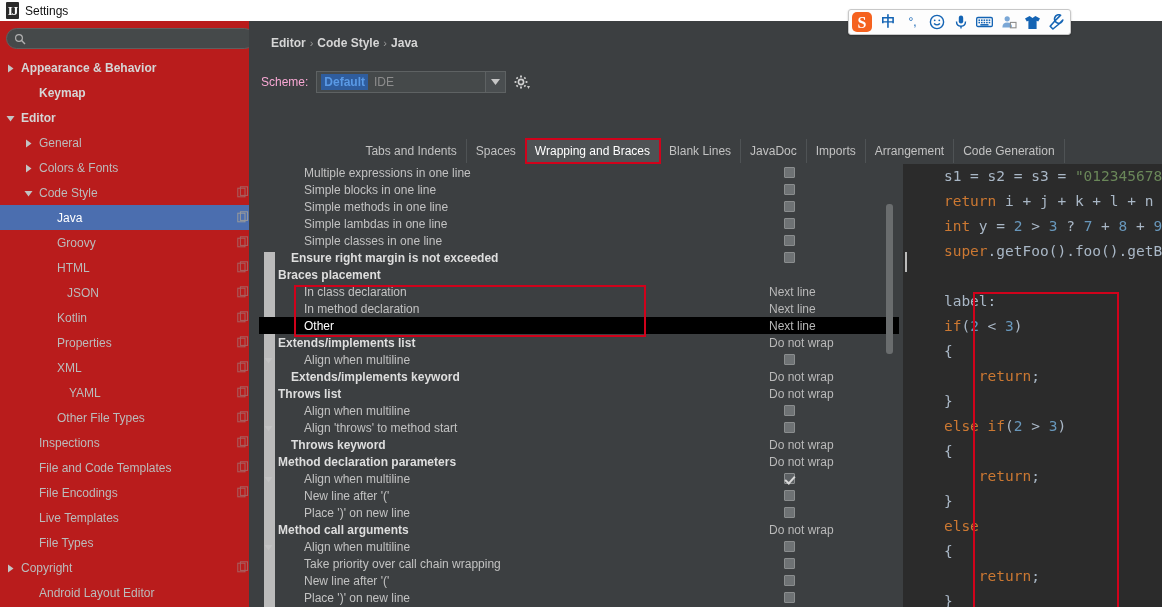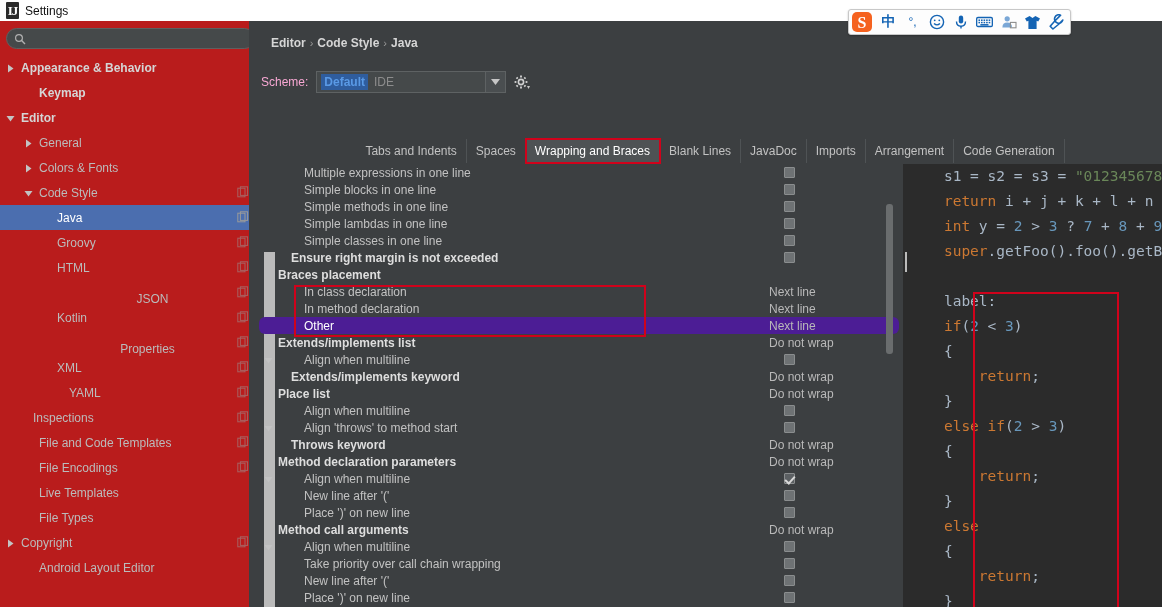--- a/index.html
+++ b/index.html
@@ -100,21 +100,21 @@
 
   
   .settings-panel{
     position:absolute;left:10px;top:143px;width:640px;bottom:0;
     background:#3c3f41;overflow:hidden;
   }
   .srow{
     position:relative;height:17px;display:flex;align-items:center;
     font-size:12px;color:#c2c2c2;white-space:nowrap;
   }
-  .srow.sel{background:#4c1d95;border-radius:6px;}
+  .srow.sel{background:#000000;}
   .srow .caret{width:11px;flex:none;margin-left:3px;}
   .srow .sname{position:absolute;}
   .srow.b .sname{font-weight:bold;color:#dedede;}
   .srow.sel .sname{color:#ffffff;}
   .srow .sval{position:absolute;left:510px;color:#b9b9b9;}
   .srow.b .sval{color:#b9b9b9;font-weight:normal;}
   .cbx{
     position:absolute;left:525px;top:3px;width:11px;height:11px;
     background:#6e7274;border:1px solid #8a8d8e;border-radius:1px;
   }
@@ -243,37 +243,37 @@
             </svg></span>
         </div>
         <div class="trow" style="padding-left: 42px;">
           <span class="arrow"></span>
           <span class="lbl">HTML</span>
           <span class="cfgicon"><svg viewBox="0 0 12 12">
               <rect x="0.8" y="2.2" width="7.2" height="8.6" fill="none" stroke="#9a9a9a" stroke-width="1"></rect>
               <rect x="3.4" y="0.8" width="7.2" height="8.6" fill="none" stroke="#9a9a9a" stroke-width="1"></rect>
             </svg></span>
         </div>
-        <div class="trow" style="padding-left: 52px; flex-direction: column;">
+        <div class="trow" style="padding-left: 52px;">
           <span class="arrow"></span>
           <span class="lbl">JSON</span>
           <span class="cfgicon"><svg viewBox="0 0 12 12">
               <rect x="0.8" y="2.2" width="7.2" height="8.6" fill="none" stroke="#9a9a9a" stroke-width="1"></rect>
               <rect x="3.4" y="0.8" width="7.2" height="8.6" fill="none" stroke="#9a9a9a" stroke-width="1"></rect>
             </svg></span>
         </div>
         <div class="trow" style="padding-left: 42px;">
           <span class="arrow"></span>
           <span class="lbl">Kotlin</span>
           <span class="cfgicon"><svg viewBox="0 0 12 12">
               <rect x="0.8" y="2.2" width="7.2" height="8.6" fill="none" stroke="#9a9a9a" stroke-width="1"></rect>
               <rect x="3.4" y="0.8" width="7.2" height="8.6" fill="none" stroke="#9a9a9a" stroke-width="1"></rect>
             </svg></span>
         </div>
-        <div class="trow" style="padding-left: 42px; flex-direction: column;">
+        <div class="trow" style="padding-left: 42px;">
           <span class="arrow"></span>
           <span class="lbl">Properties</span>
           <span class="cfgicon"><svg viewBox="0 0 12 12">
               <rect x="0.8" y="2.2" width="7.2" height="8.6" fill="none" stroke="#9a9a9a" stroke-width="1"></rect>
               <rect x="3.4" y="0.8" width="7.2" height="8.6" fill="none" stroke="#9a9a9a" stroke-width="1"></rect>
             </svg></span>
         </div>
         <div class="trow" style="padding-left: 42px;">
           <span class="arrow"></span>
           <span class="lbl">XML</span>
@@ -283,21 +283,29 @@
             </svg></span>
         </div>
         <div class="trow" style="padding-left: 54px;">
           <span class="arrow"></span>
           <span class="lbl">YAML</span>
           <span class="cfgicon"><svg viewBox="0 0 12 12">
               <rect x="0.8" y="2.2" width="7.2" height="8.6" fill="none" stroke="#9a9a9a" stroke-width="1"></rect>
               <rect x="3.4" y="0.8" width="7.2" height="8.6" fill="none" stroke="#9a9a9a" stroke-width="1"></rect>
             </svg></span>
         </div>
-        <div class="trow" style="padding-left: 18px;">
+        <div class="trow" style="padding-left: 42px;">
+          <span class="arrow"></span>
+          <span class="lbl">Other File Types</span>
+          <span class="cfgicon"><svg viewBox="0 0 12 12">
+              <rect x="0.8" y="2.2" width="7.2" height="8.6" fill="none" stroke="#9a9a9a" stroke-width="1"></rect>
+              <rect x="3.4" y="0.8" width="7.2" height="8.6" fill="none" stroke="#9a9a9a" stroke-width="1"></rect>
+            </svg></span>
+        </div>
+        <div class="trow" style="padding-left: 24px;">
           <span class="arrow"></span>
           <span class="lbl">Inspections</span>
           <span class="cfgicon"><svg viewBox="0 0 12 12">
               <rect x="0.8" y="2.2" width="7.2" height="8.6" fill="none" stroke="#9a9a9a" stroke-width="1"></rect>
               <rect x="3.4" y="0.8" width="7.2" height="8.6" fill="none" stroke="#9a9a9a" stroke-width="1"></rect>
             </svg></span>
         </div>
         <div class="trow" style="padding-left: 24px;">
           <span class="arrow"></span>
           <span class="lbl">File and Code Templates</span>
@@ -467,21 +475,21 @@
           </div>
           <div class="srow b">
             <span class="caret"></span>
             <span class="sname" style="left: 32px;">Extends/implements keyword</span>
             <span class="sval">Do not wrap</span>
           </div>
           <div class="srow b">
             <span class="caret"><svg width="9" height="9" viewBox="0 0 9 9">
                 <path d="M0.5 2 L8.5 2 L4.5 7.5 Z" fill="#c3c3c3"></path>
               </svg></span>
-            <span class="sname" style="left: 19px;">Place list</span>
+            <span class="sname" style="left: 19px;">Throws list</span>
             <span class="sval">Do not wrap</span>
           </div>
           <div class="srow">
             <span class="caret"></span>
             <span class="sname" style="left: 45px;">Align when multiline</span>
             <span class="cbx"></span>
           </div>
           <div class="srow">
             <span class="caret"></span>
             <span class="sname" style="left: 45px;">Align 'throws' to method start</span>

